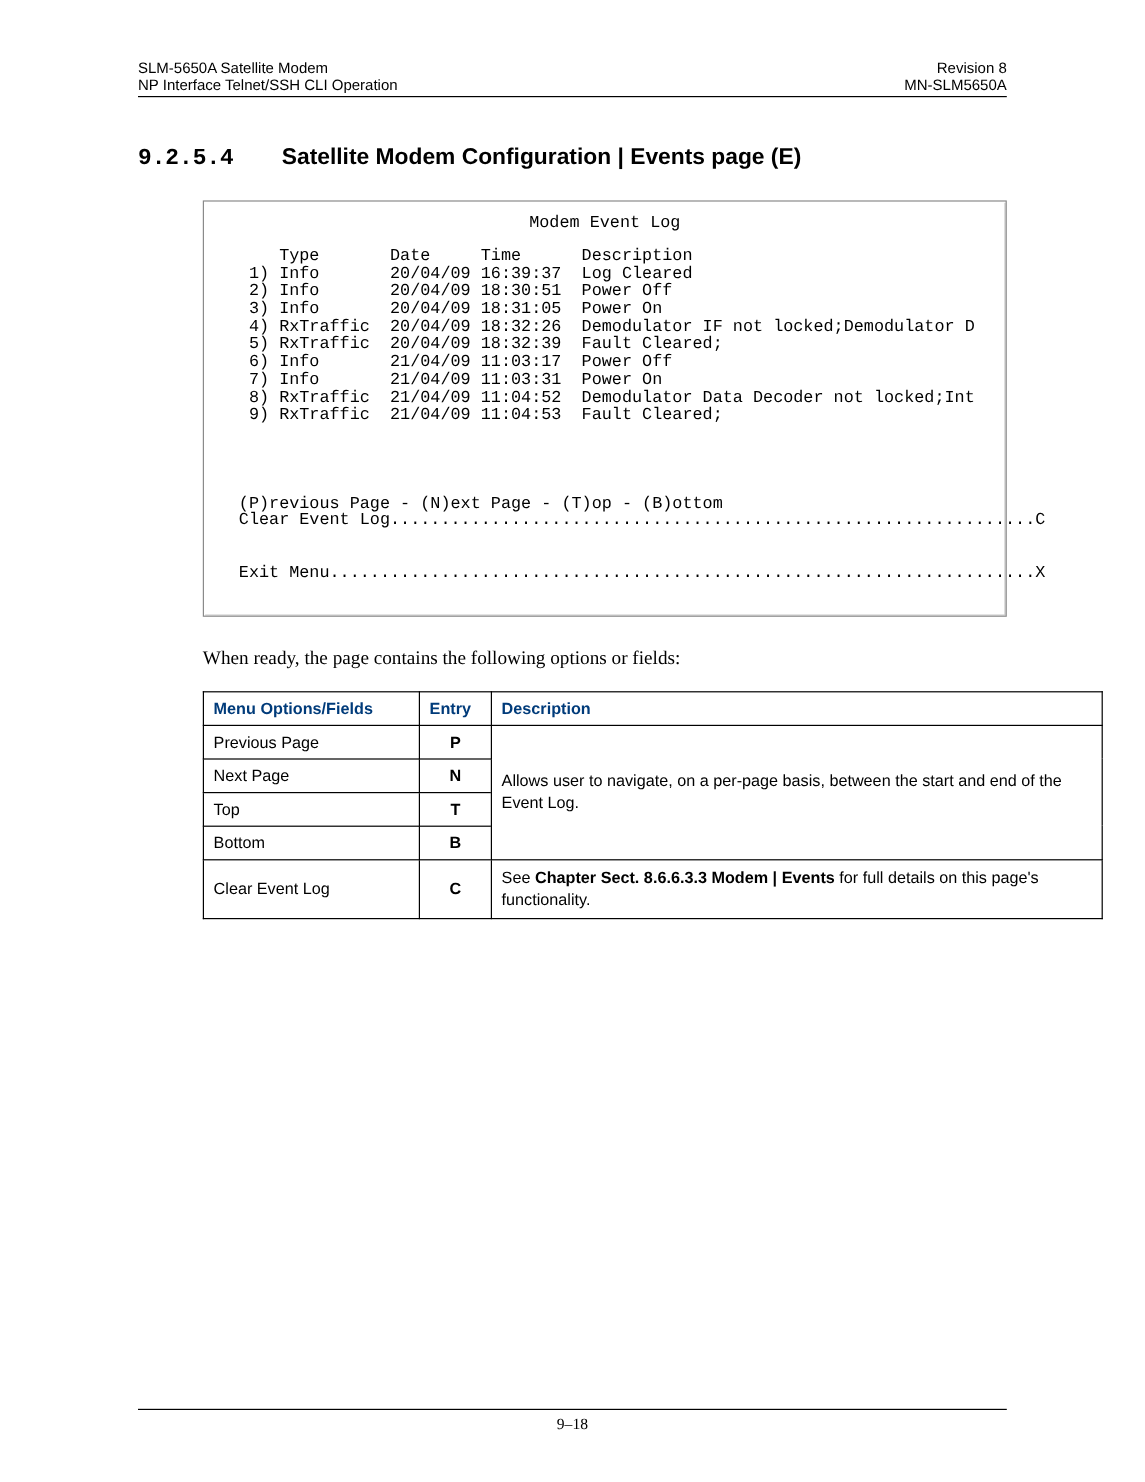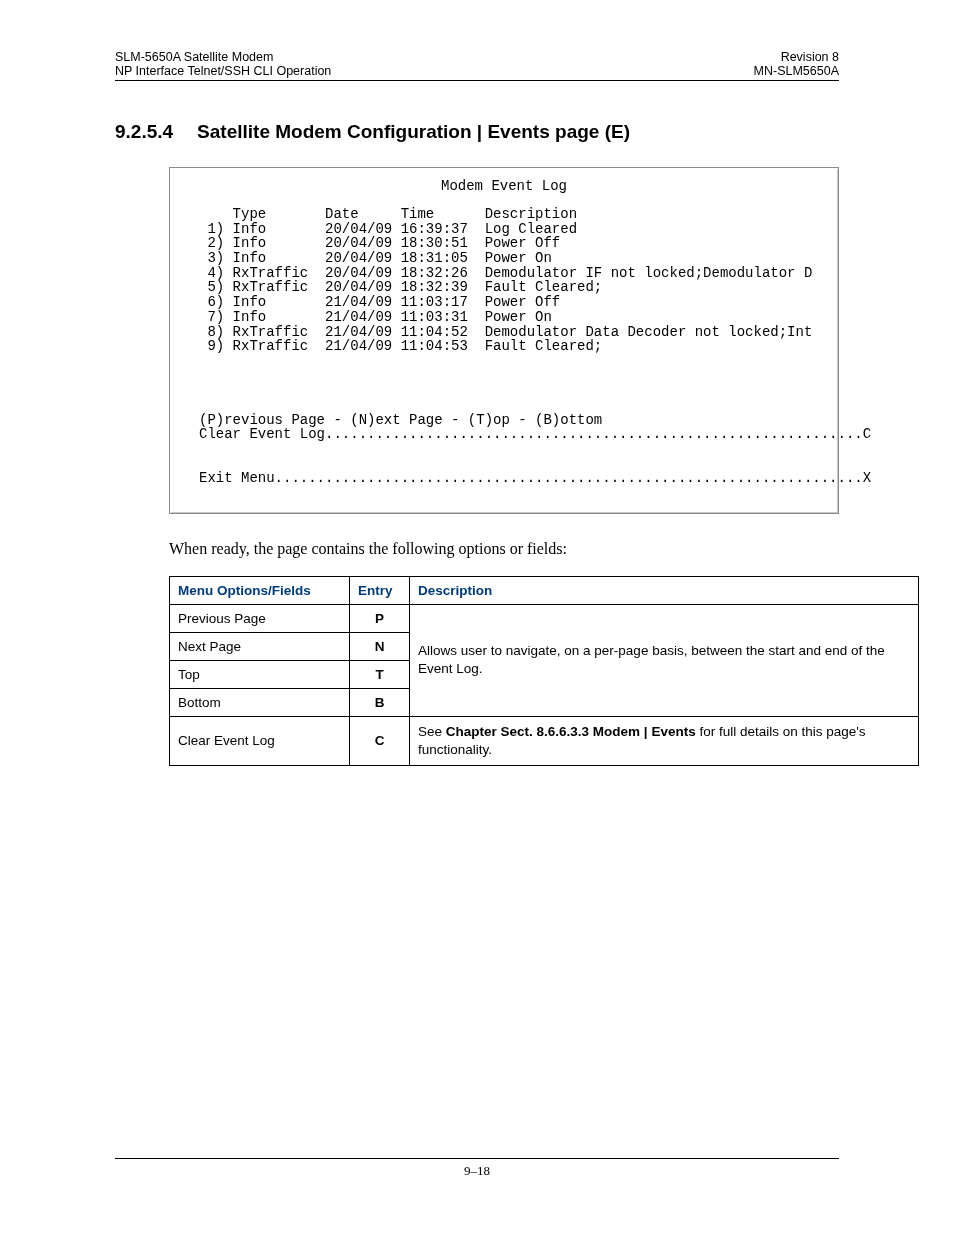--- a/index.html
+++ b/index.html
@@ -25,21 +25,21 @@
     padding-bottom: 2px;
     margin-bottom: 40px;
   }
   .header .left, .header .right { white-space: pre; }
   .section-heading {
     font-family: Arial, Helvetica, sans-serif;
     font-weight: bold;
     font-size: 19px;
     margin-bottom: 24px;
   }
-  .section-heading .num { margin-right: 24px; }
+  .section-heading .num { margin-right: 40px; font-family: Liberation Mono, monospace; }
   .body-text {
     font-size: 16px;
     margin: 0 0 16px 54px;
     line-height: 1.35;
   }
   .body-text .ital { font-style: italic; }
   .terminal-box {
     margin: 10px 0 24px 54px;
     border: 1px solid #8a8a8a;
     box-shadow: inset 1px 1px 0 #fff, inset -1px -1px 0 #c7c7c7;
@@ -79,21 +79,21 @@
   }
   .options-table col.col-name { width: 180px; }
   .options-table col.col-entry { width: 60px; }
   .options-table td.entry { text-align: center; font-weight: bold; }
   .options-table td.desc { line-height: 1.35; }
   .options-table td.desc .bold { font-weight: bold; }
   .footer {
     position: absolute;
     left: 115px;
     right: 115px;
-    bottom: 56px;
+    bottom: 40px;
     border-top: 1px solid #000;
     text-align: center;
     font-size: 13px;
     padding-top: 4px;
     font-family: "Times New Roman", Times, serif;
   }
 </style>
 </head>
 <body>
 

